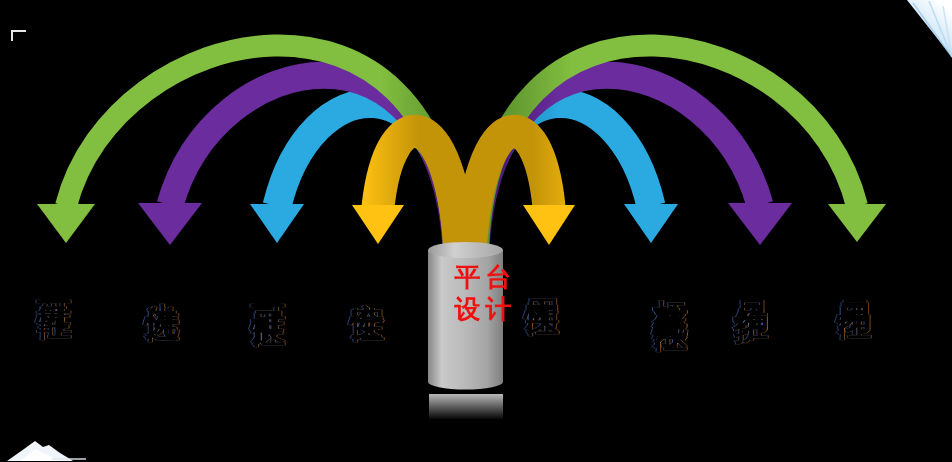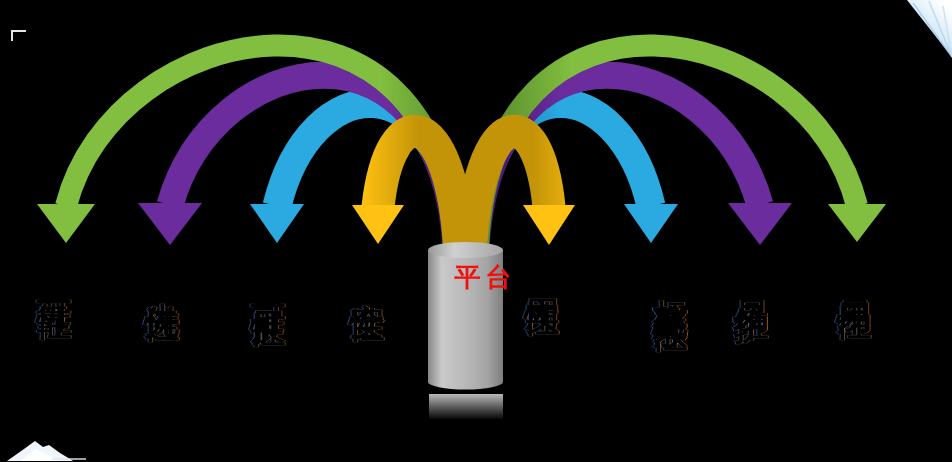--- a/index.html
+++ b/index.html
@@ -156,15 +156,16 @@
   <div class="vlabel" style="left:142px;top:274px;height:114px;">先进性</div>
   <div class="vlabel" style="left:248px;top:276px;height:152px;">可扩展性</div>
   <div class="vlabel" style="left:347px;top:274px;height:114px;">安全性</div>
   <div class="vlabel" style="left:522px;top:268px;height:114px;">实用性</div>
   <div class="vlabel" style="left:610px;top:272px;height:152px;width:80px;">标准化及开放性</div>
   <div class="vlabel" style="left:731px;top:272px;height:114px;">易维护</div>
   <div class="vlabel" style="left:834px;top:272px;height:114px;">易用性</div>
 
   <div id="center-label">
     <span>平台</span>
+    <span>设计</span>
   </div>
 
 </div>
 
 </body></html>

